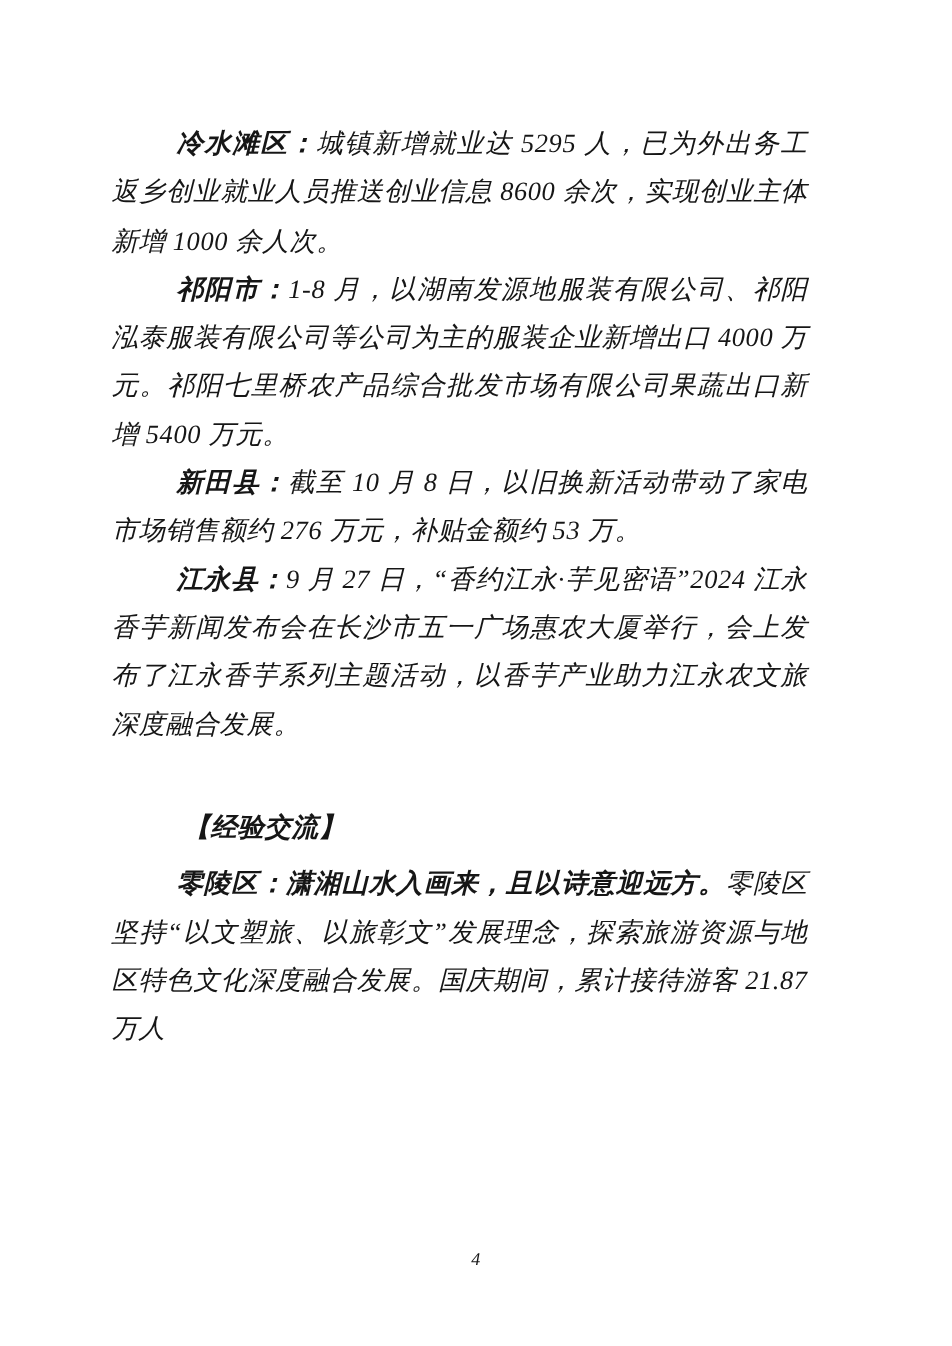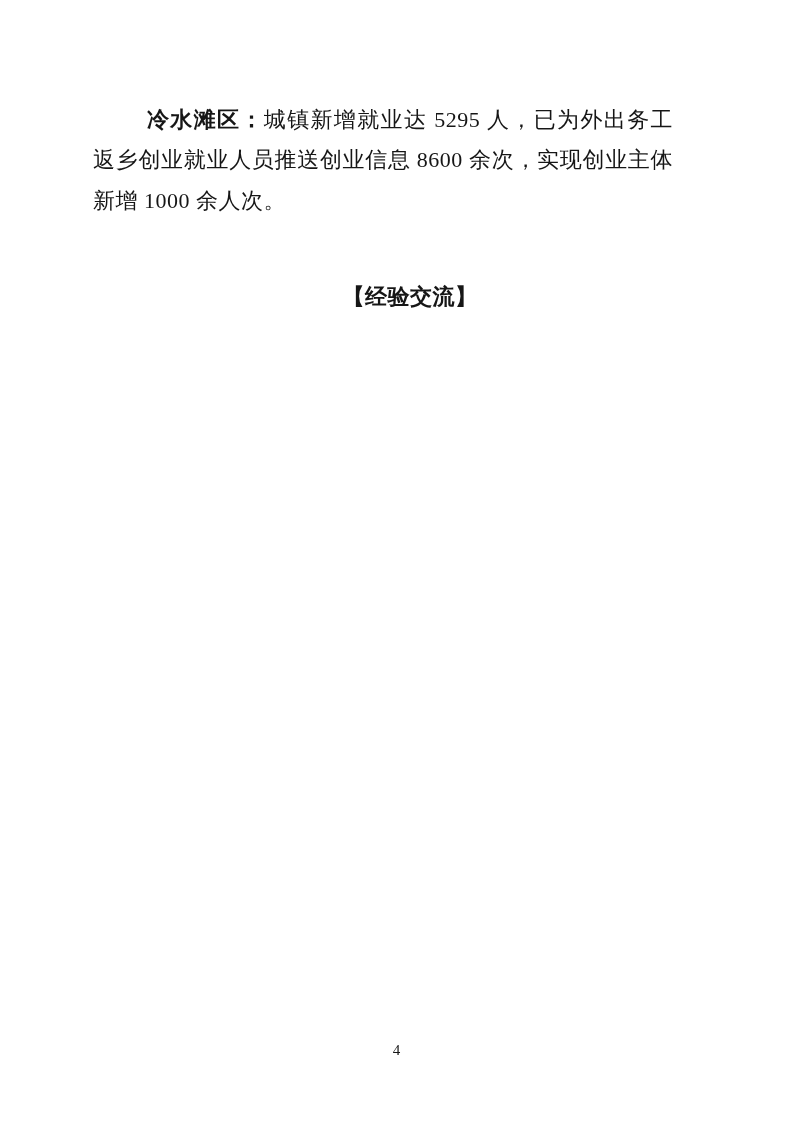--- a/index.html
+++ b/index.html
@@ -8,20 +8,21 @@
     background: #ffffff;
   }
   .page {
     position: relative;
     width: 793px;
     height: 1122px;
     background: #ffffff;
     font-family: "Liberation Serif", "DejaVu Serif", serif;
     color: #161616;
     overflow: hidden;
+    font-style: italic;
   }
   .content {
     position: absolute;
     left: 93px;
     top: 100px;
     width: 580px;
     font-size: 22px;
     line-height: 40.3px;
     text-align: justify;
     text-justify: inter-character;
@@ -30,26 +31,26 @@
   .para {
     margin: 0;
     padding: 0;
     text-indent: 54px;
   }
   .lead {
     font-weight: 700;
     font-family: "Liberation Sans", "DejaVu Sans", sans-serif;
   }
   .section-header {
-    margin: 16px;
+    margin: 6px;
     padding: 0;
     text-indent: 54px;
     font-weight: 700;
     font-family: "Liberation Sans", "DejaVu Sans", sans-serif;
-    text-align: center;
+    text-align: left;
   }
   .subtitle {
     font-weight: 700;
   }
   .spacer {
     height: 40.3px;
     margin: 0;
   }
   .page-number {
     position: absolute;
@@ -63,26 +64,30 @@
   }
 </style>
 </head>
 <body>
 
 <div class="page">
   <div class="content">
 
     <p class="para"><span class="lead">冷水滩区：</span><span>城镇新增就业达 5295 人，已为外出务工返乡创业就业人员推送创业信息 8600 余次，实现创业主体新增 1000 余人次。</span></p>
 
+    <p class="para"><span class="lead">祁阳市：</span><span>1-8 月，以湖南发源地服装有限公司、祁阳泓泰服装有限公司等公司为主的服装企业新增出口 4000 万元。祁阳七里桥农产品综合批发市场有限公司果蔬出口新增 5400 万元。</span></p>
 
 
+    <p class="para"><span class="lead">新田县：</span><span>截至 10 月 8 日，以旧换新活动带动了家电市场销售额约 276 万元，补贴金额约 53 万。</span></p>
 
+    <p class="para"><span class="lead">江永县：</span><span>9 月 27 日，“香约江永·芋见密语”2024 江永香芋新闻发布会在长沙市五一广场惠农大厦举行，会上发布了江永香芋系列主题活动，以香芋产业助力江永农文旅深度融合发展。</span></p>
 
 
     <p class="spacer"></p>
 
     <p class="section-header">【经验交流】</p>
 
+    <p class="para"><span class="lead">零陵区：</span><span class="subtitle">潇湘山水入画来，且以诗意迎远方。</span><span>零陵区坚持“以文塑旅、以旅彰文”发展理念，探索旅游资源与地区特色文化深度融合发展。国庆期间，累计接待游客 21.87 万人</span></p>
 
   </div>
 
   <div class="page-number">4</div>
 </div>
 
 </body></html>

